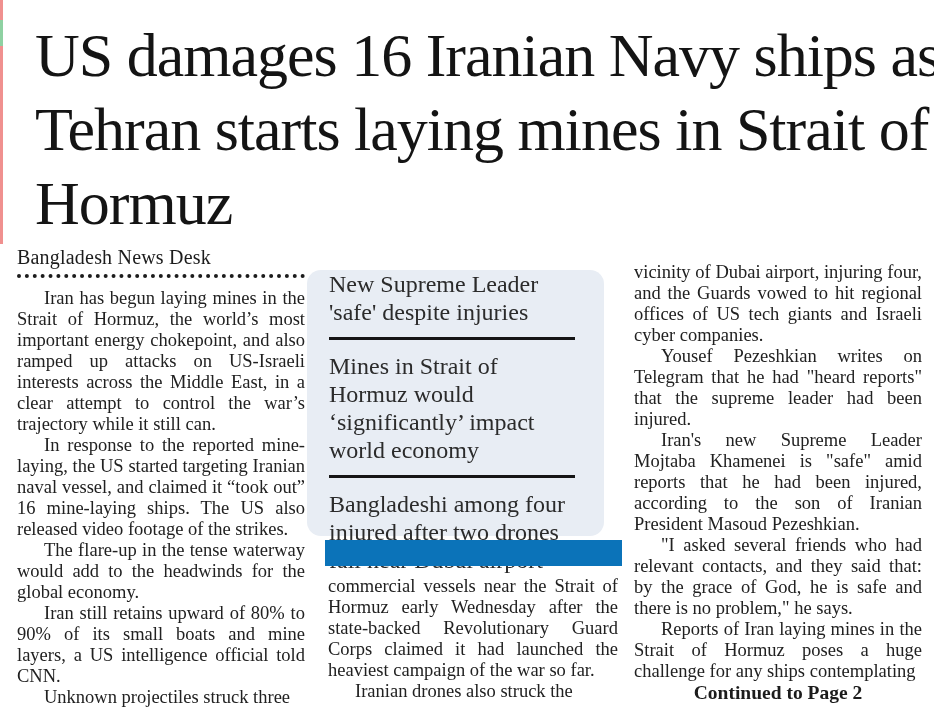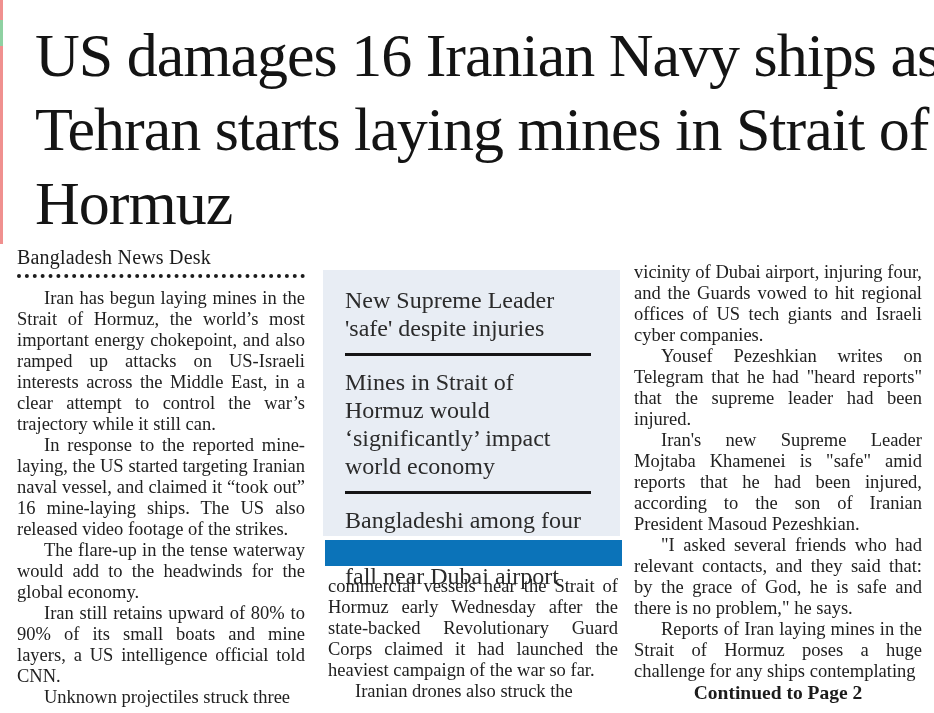--- a/index.html
+++ b/index.html
@@ -49,24 +49,25 @@
   .body-text p {
     font-size: 18.5px;
     line-height: 21px;
     text-align: justify;
     margin: 0;
     color: #212121;
   }
   .body-text p.ind { text-indent: 27px; }
   .callout-box {
     position: absolute;
-    left: 323px; top: 270px;
+    left: 307px; top: 270px;
     width: 297px; height: 266px;
     box-sizing: border-box;
-    padding: 16px 22px 0 22px;
+    padding: 0 22px 0 22px;
+    border-radius: 14px;
   }
   .callout {
     font-size: 24px;
     line-height: 28px;
     color: #2b2b2b;
   }
   .callout-divider {
     height: 3px;
     width: 246px;
     background: #151515;

